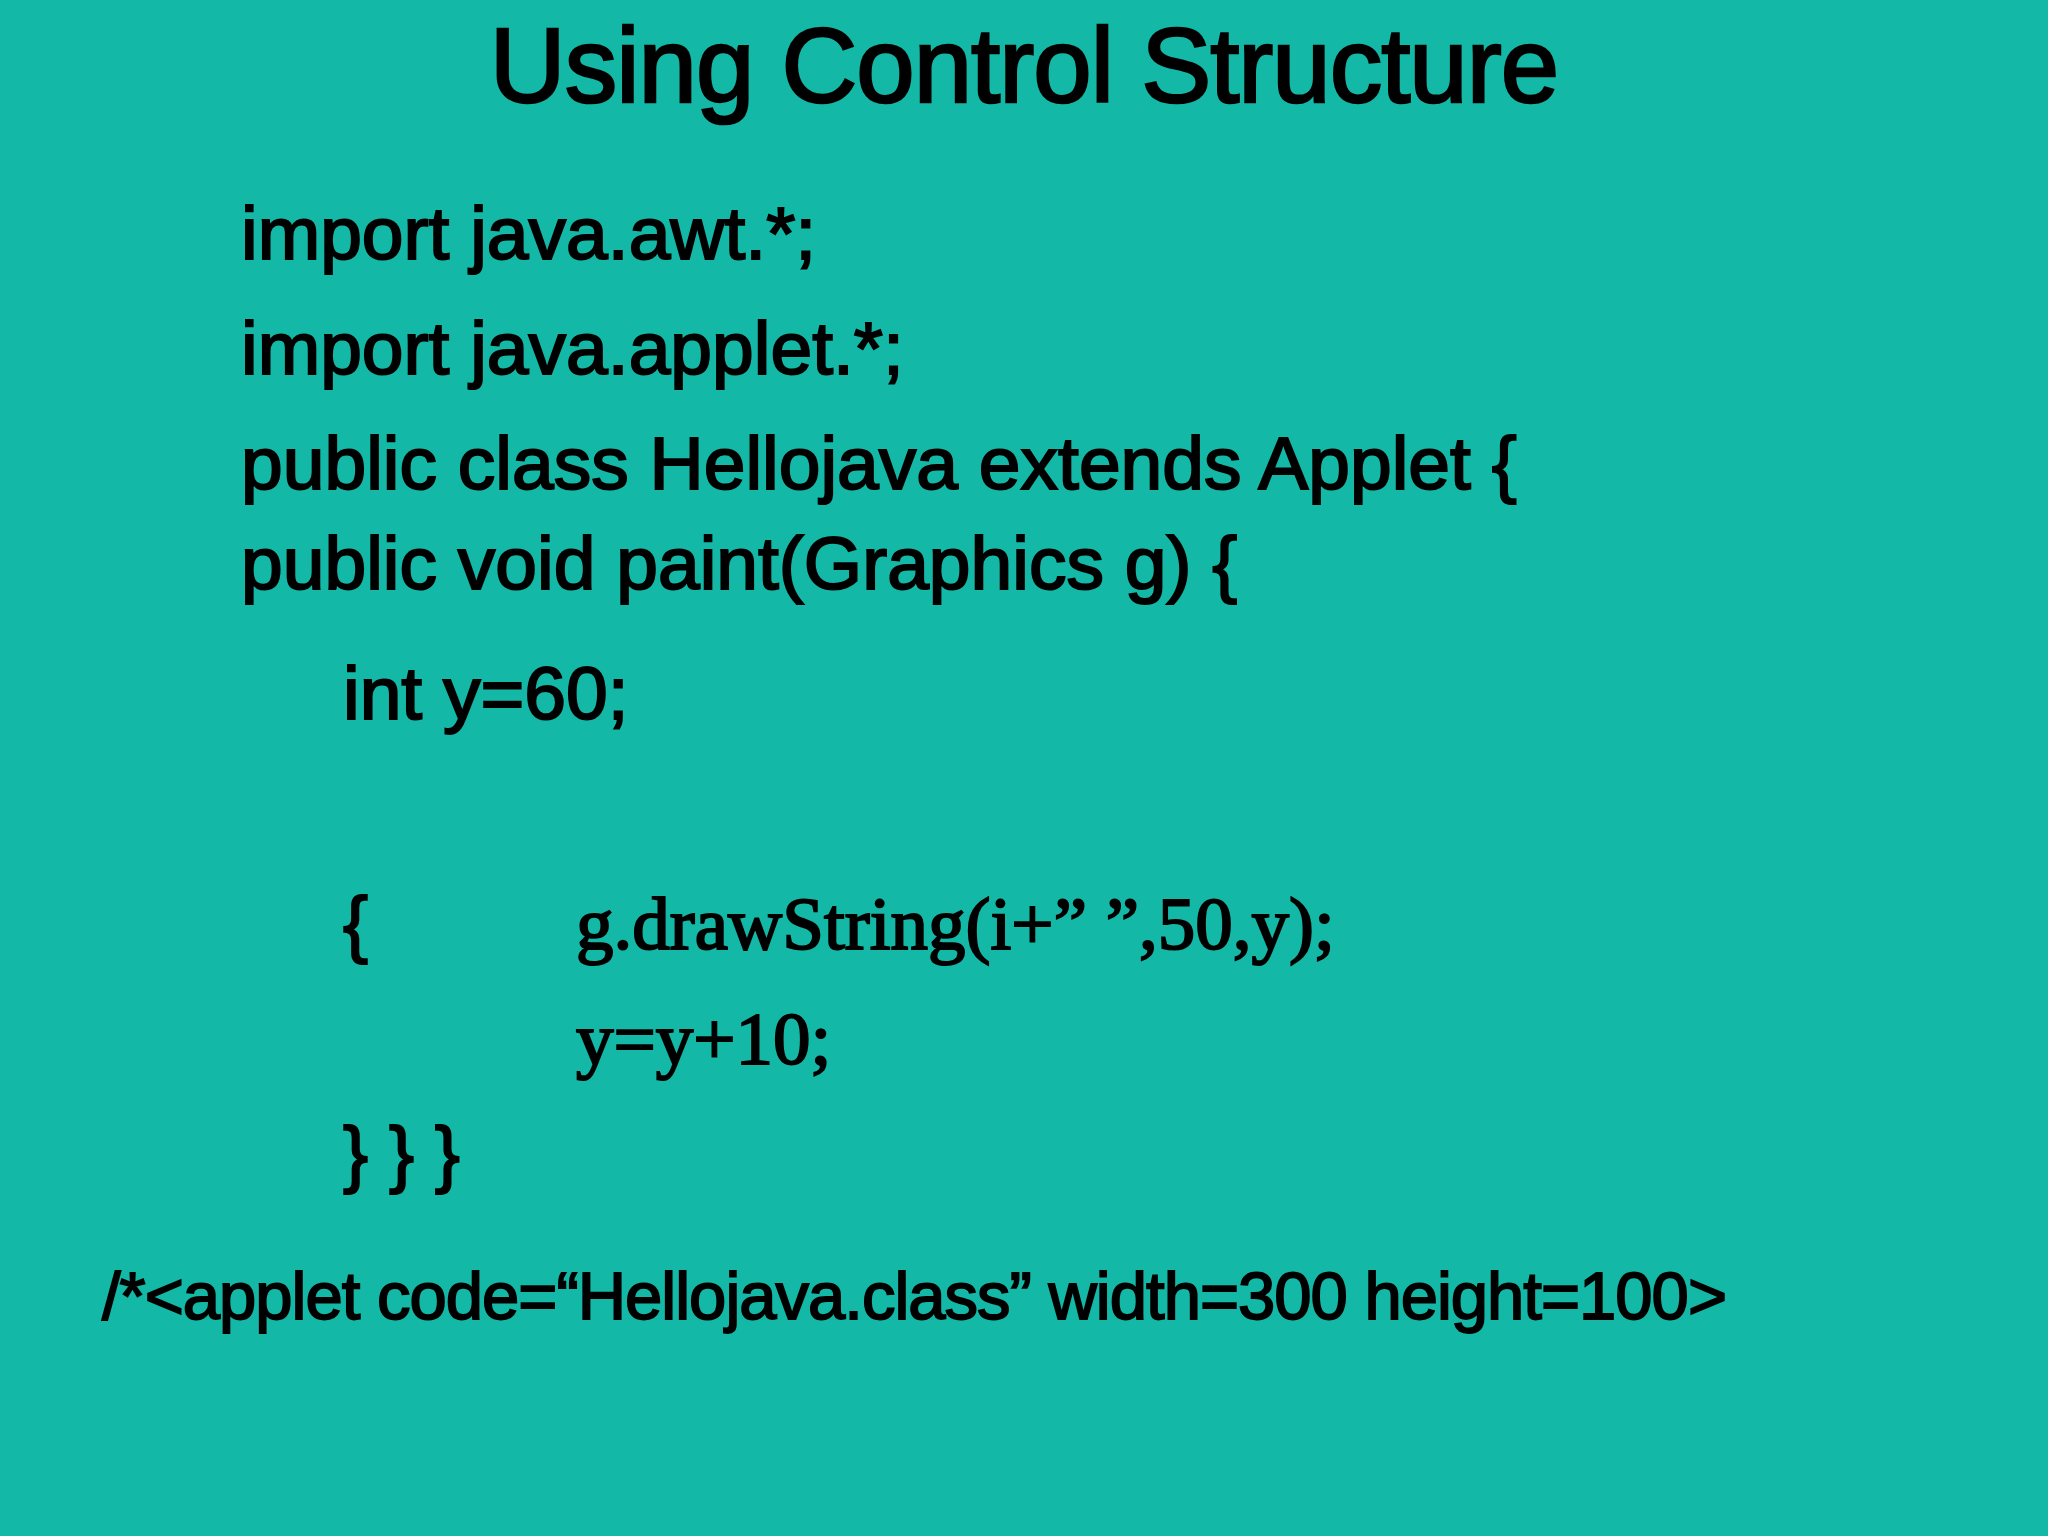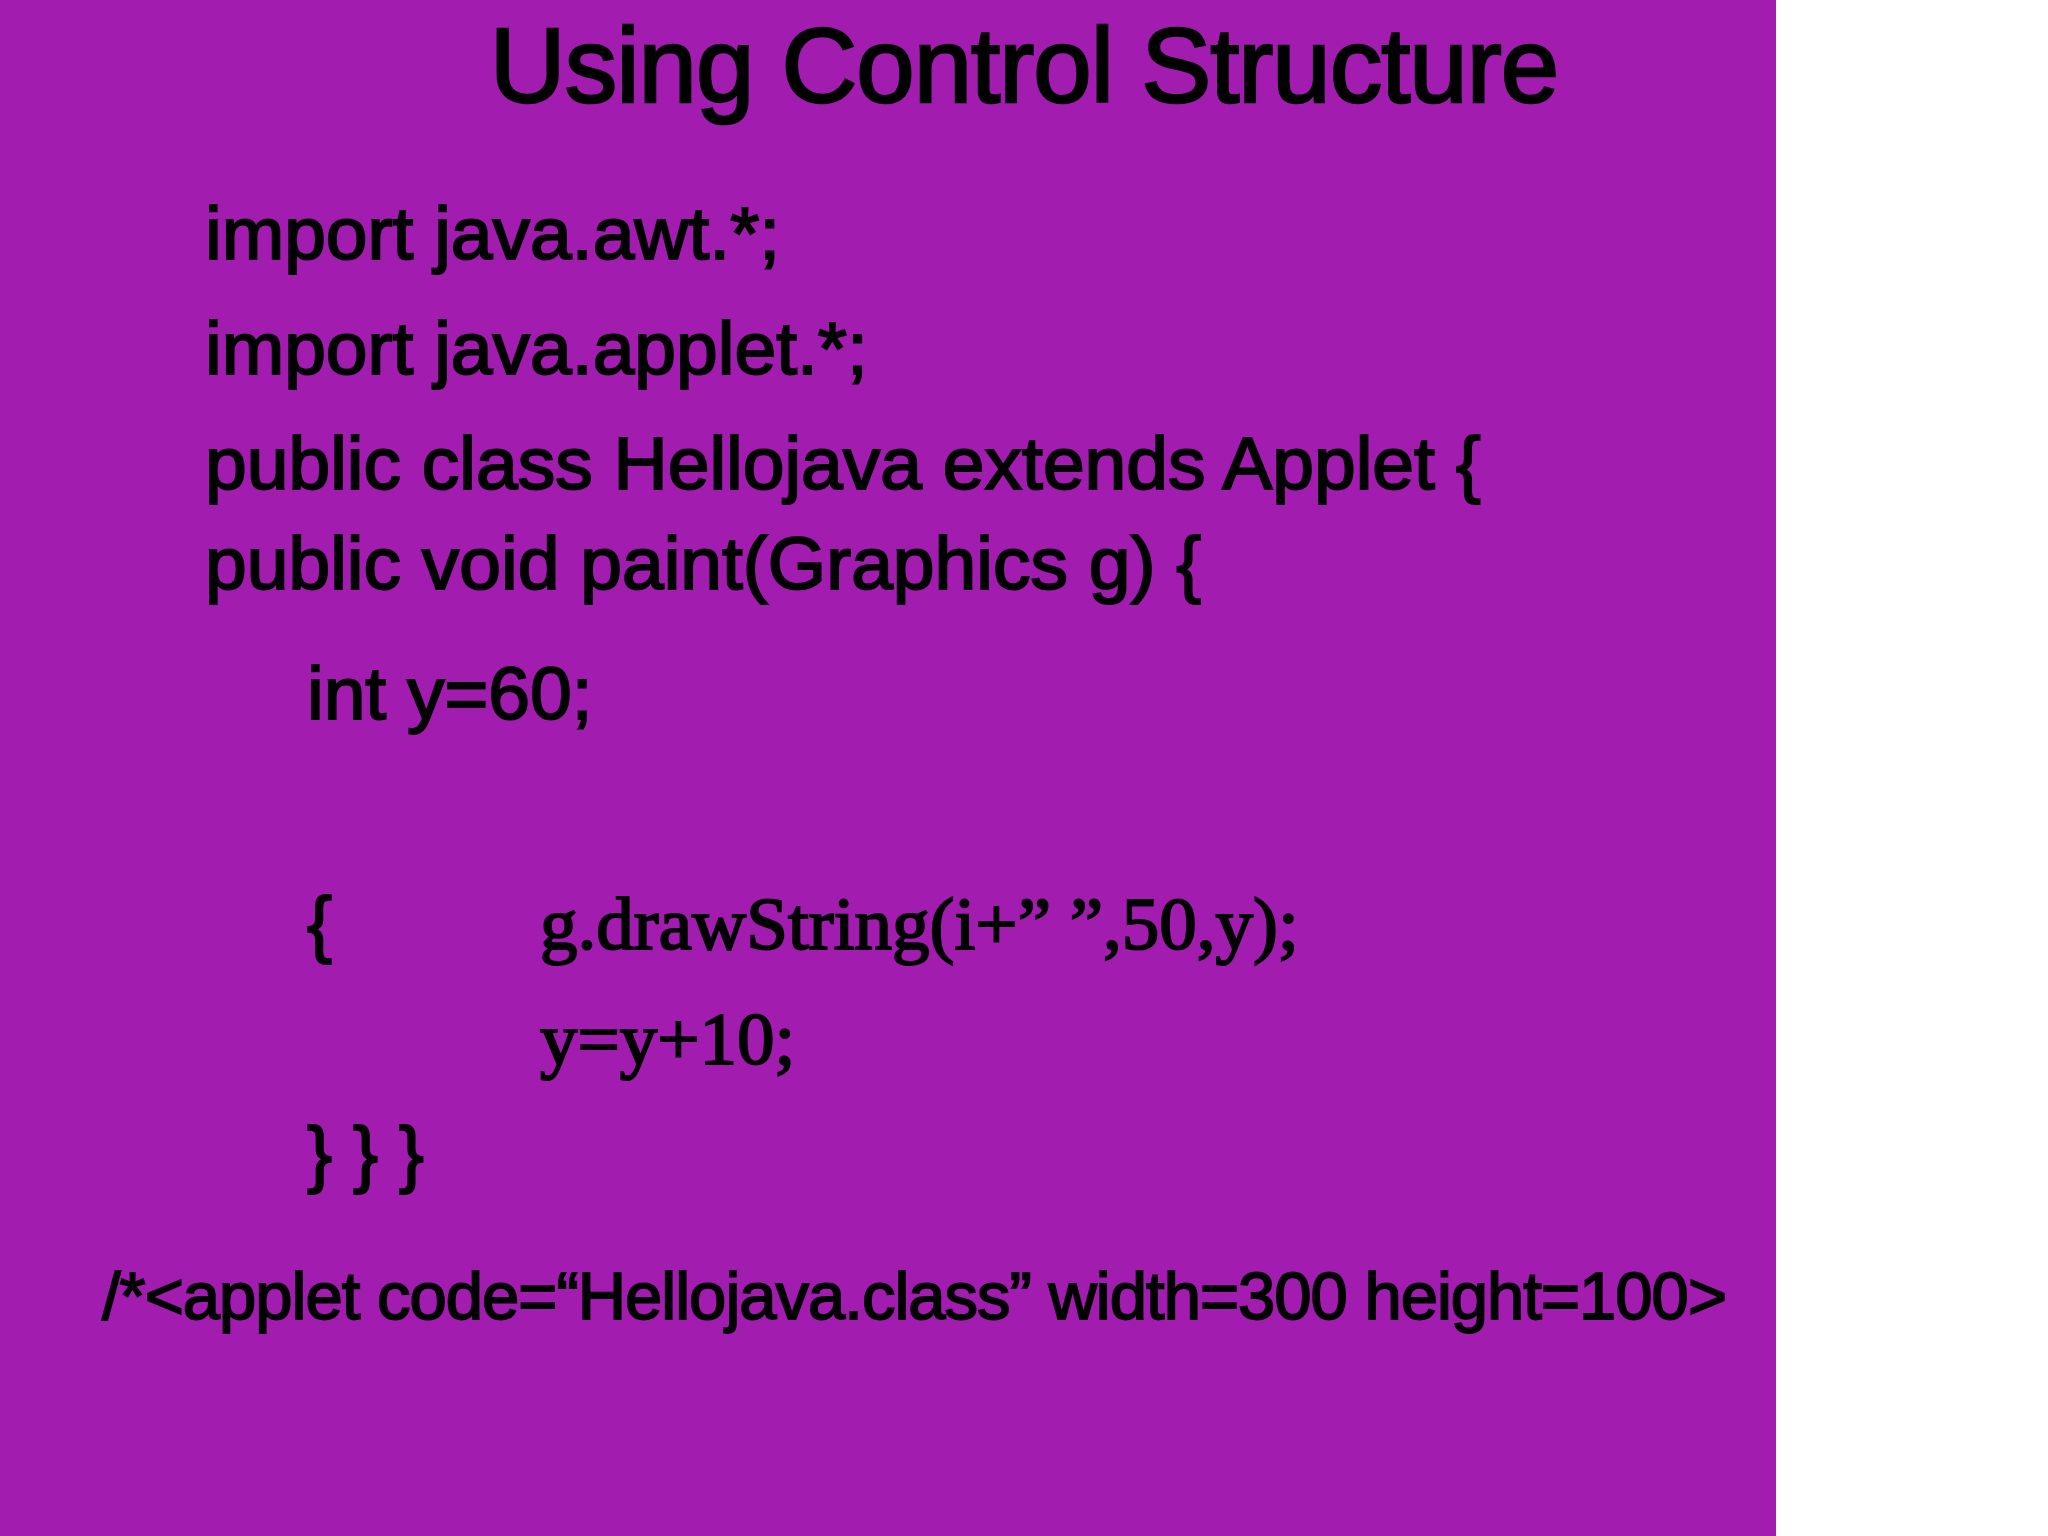--- a/index.html
+++ b/index.html
@@ -2,23 +2,23 @@
 <html><head>
 <meta charset="utf-8">
 <style>
   html, body {
     margin: 0;
     padding: 0;
     background: #ffffff;
   }
   #slide {
     position: relative;
-    width: 1776px;
+    width: 2048px;
     height: 1536px;
-    background: #a21caf;
+    background: #14b8a6;
     overflow: hidden;
     font-family: "Liberation Sans", "DejaVu Sans", sans-serif;
     color: #000000;
   }
   .title {
     position: absolute;
     top: 13px;
     left: 0;
     width: 2048px;
     text-align: center;
@@ -29,21 +29,21 @@
     -webkit-text-stroke: 2.5px #000000;
     white-space: pre;
   }
   .line {
     position: absolute;
     line-height: 1;
     font-weight: 400;
     white-space: pre;
     -webkit-text-stroke: 2px #000000;
   }
-  .fs-body { font-size: 75px; }
+  .fs-body { font-size: 75px; margin-left: 36px; }
   .fs-small { font-size: 67px; letter-spacing: -1px; -webkit-text-stroke: 1.8px #000000; }
   .ind-a { left: 205px; }
   .ind-b { left: 307px; }
   .ind-c { left: 540px; font-family: Liberation Serif, serif; }
   .ind-d { left: 102px; margin-top: 36px; }
 </style>
 </head>
 <body>
 
 <div id="slide">

